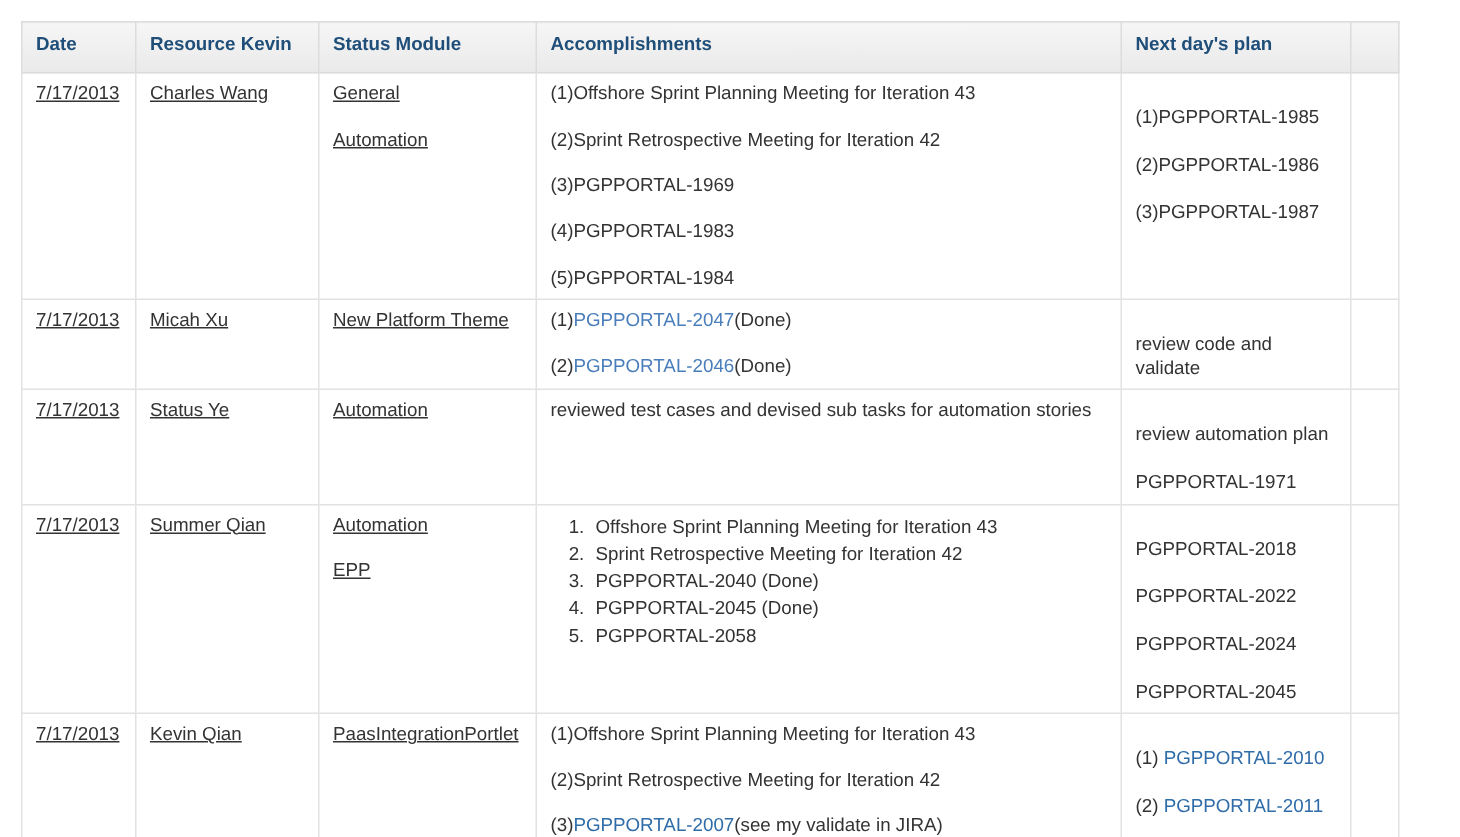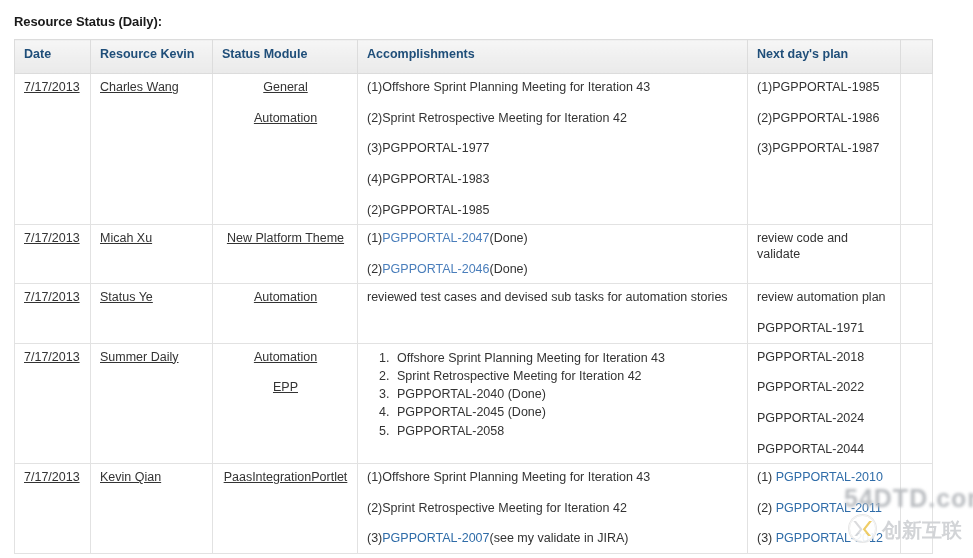--- a/index.html
+++ b/index.html
@@ -88,26 +88,25 @@
   }
   a.jira-link.underlined {
     color: #2f6ca8;
   }
   .row-date, .row-name, .row-module {
     white-space: nowrap;
     text-decoration: underline;
   }
   .module-line {
     margin: 0 0 15px 0;
-    text-align: center;
   }
   .module-line:last-child { margin-bottom: 0; }
 
   .plan-line {
-    margin: 0 0 15px 0;
+    margin: 16px 0 15px 0;
   }
   .plan-line:last-child { margin-bottom: 0; }
 
   
   .watermark {
     position: absolute;
     left: 842px;
     top: 484px;
     width: 131px;
     height: 74px;
@@ -148,21 +147,20 @@
     letter-spacing: 0px;
     color: #d2d4d7;
     white-space: nowrap;
   }
 </style>
 </head>
 <body>
 
 <div class="page">
 
-  <div class="page-title">Resource Status (Daily):</div>
 
   <table class="status-table">
     <colgroup>
       <col class="c-date">
       <col class="c-resource">
       <col class="c-module">
       <col class="c-accomp">
       <col class="c-nextplan">
       <col class="c-extra">
     </colgroup>
@@ -181,23 +179,23 @@
       <tr>
         <td class="cell row-date">7/17/2013</td>
         <td class="cell row-name">Charles Wang</td>
         <td class="cell row-module">
           <div class="module-line">General</div>
           <div class="module-line">Automation</div>
         </td>
         <td class="cell">
           <div class="para">(1)Offshore Sprint Planning Meeting for Iteration 43</div>
           <div class="para">(2)Sprint Retrospective Meeting for Iteration 42</div>
-          <div class="para">(3)PGPPORTAL-1977</div>
+          <div class="para">(3)PGPPORTAL-1969</div>
           <div class="para">(4)PGPPORTAL-1983</div>
-          <div class="para">(2)PGPPORTAL-1985</div>
+          <div class="para">(5)PGPPORTAL-1984</div>
         </td>
         <td class="cell">
           <div class="plan-line">(1)PGPPORTAL-1985</div>
           <div class="plan-line">(2)PGPPORTAL-1986</div>
           <div class="plan-line">(3)PGPPORTAL-1987</div>
         </td>
         <td class="cell"></td>
       </tr>
 
       <tr>
@@ -227,39 +225,39 @@
         </td>
         <td class="cell">
           <div class="plan-line">review automation plan</div>
           <div class="plan-line">PGPPORTAL-1971</div>
         </td>
         <td class="cell"></td>
       </tr>
 
       <tr>
         <td class="cell row-date">7/17/2013</td>
-        <td class="cell row-name">Summer Daily</td>
+        <td class="cell row-name">Summer Qian</td>
         <td class="cell row-module">
           <div class="module-line">Automation</div>
           <div class="module-line">EPP</div>
         </td>
         <td class="cell">
           <ol class="numlist">
             <li>Offshore Sprint Planning Meeting for Iteration 43</li>
             <li>Sprint Retrospective Meeting for Iteration 42</li>
             <li>PGPPORTAL-2040 (Done)</li>
             <li>PGPPORTAL-2045 (Done)</li>
             <li>PGPPORTAL-2058</li>
           </ol>
         </td>
         <td class="cell">
           <div class="plan-line">PGPPORTAL-2018</div>
           <div class="plan-line">PGPPORTAL-2022</div>
           <div class="plan-line">PGPPORTAL-2024</div>
-          <div class="plan-line">PGPPORTAL-2044</div>
+          <div class="plan-line">PGPPORTAL-2045</div>
         </td>
         <td class="cell"></td>
       </tr>
 
       <tr>
         <td class="cell row-date">7/17/2013</td>
         <td class="cell row-name">Kevin Qian</td>
         <td class="cell row-module">
           <div class="module-line">PaasIntegrationPortlet</div>
         </td>
@@ -272,25 +270,14 @@
           <div class="plan-line"><span>(1) </span><a class="jira-link underlined" href="#">PGPPORTAL-2010</a></div>
           <div class="plan-line"><span>(2) </span><a class="jira-link underlined" href="#">PGPPORTAL-2011</a></div>
           <div class="plan-line"><span>(3) </span><a class="jira-link underlined" href="#">PGPPORTAL-2012</a></div>
         </td>
         <td class="cell"></td>
       </tr>
 
     </tbody>
   </table>
 
-  <div class="watermark">
-    <div class="wm-blurtext">54DTD.com</div>
-    <div class="wm-logo">
-      <svg width="27" height="27" viewBox="0 0 27 27" aria-hidden="true">
-        <circle cx="13.5" cy="13.5" r="13" fill="#ffffff" stroke="#ededed" stroke-width="1"></circle>
-        <path d="M7 6 L13.5 14.2 L8.2 21 L5.4 21 L10.9 14.2 L4.3 6 Z" fill="#d8d9db"></path>
-        <path d="M20.2 6 L13.8 14.2 L19.2 21 L22 21 L16.5 14.2 L23 6 Z" fill="#eec95a"></path>
-      </svg>
-    </div>
-    <div class="wm-cn">创新互联</div>
-  </div>
 
 </div>
 
 </body></html>

